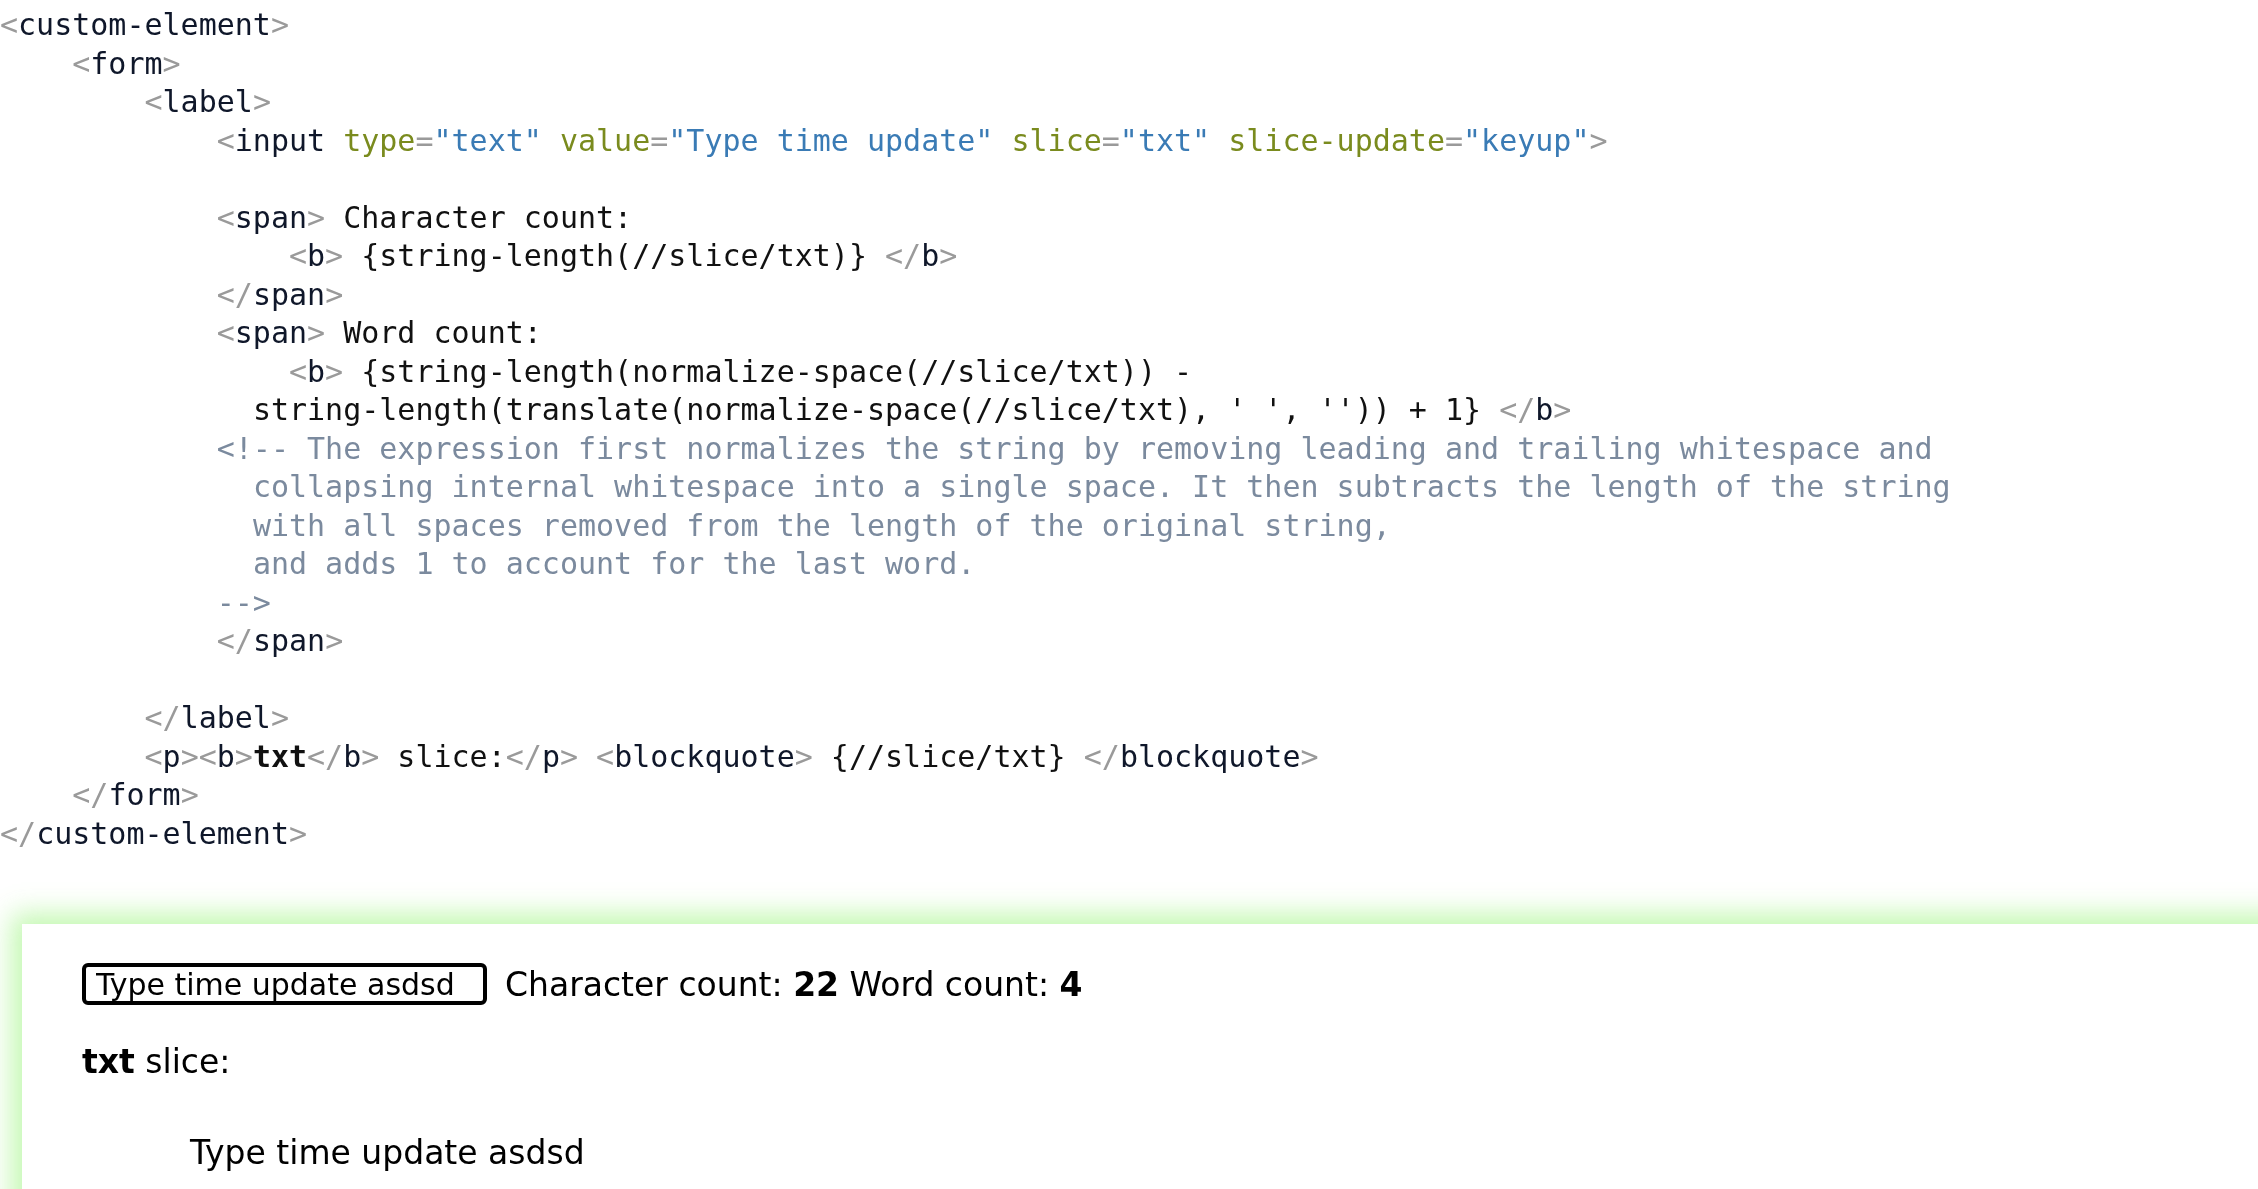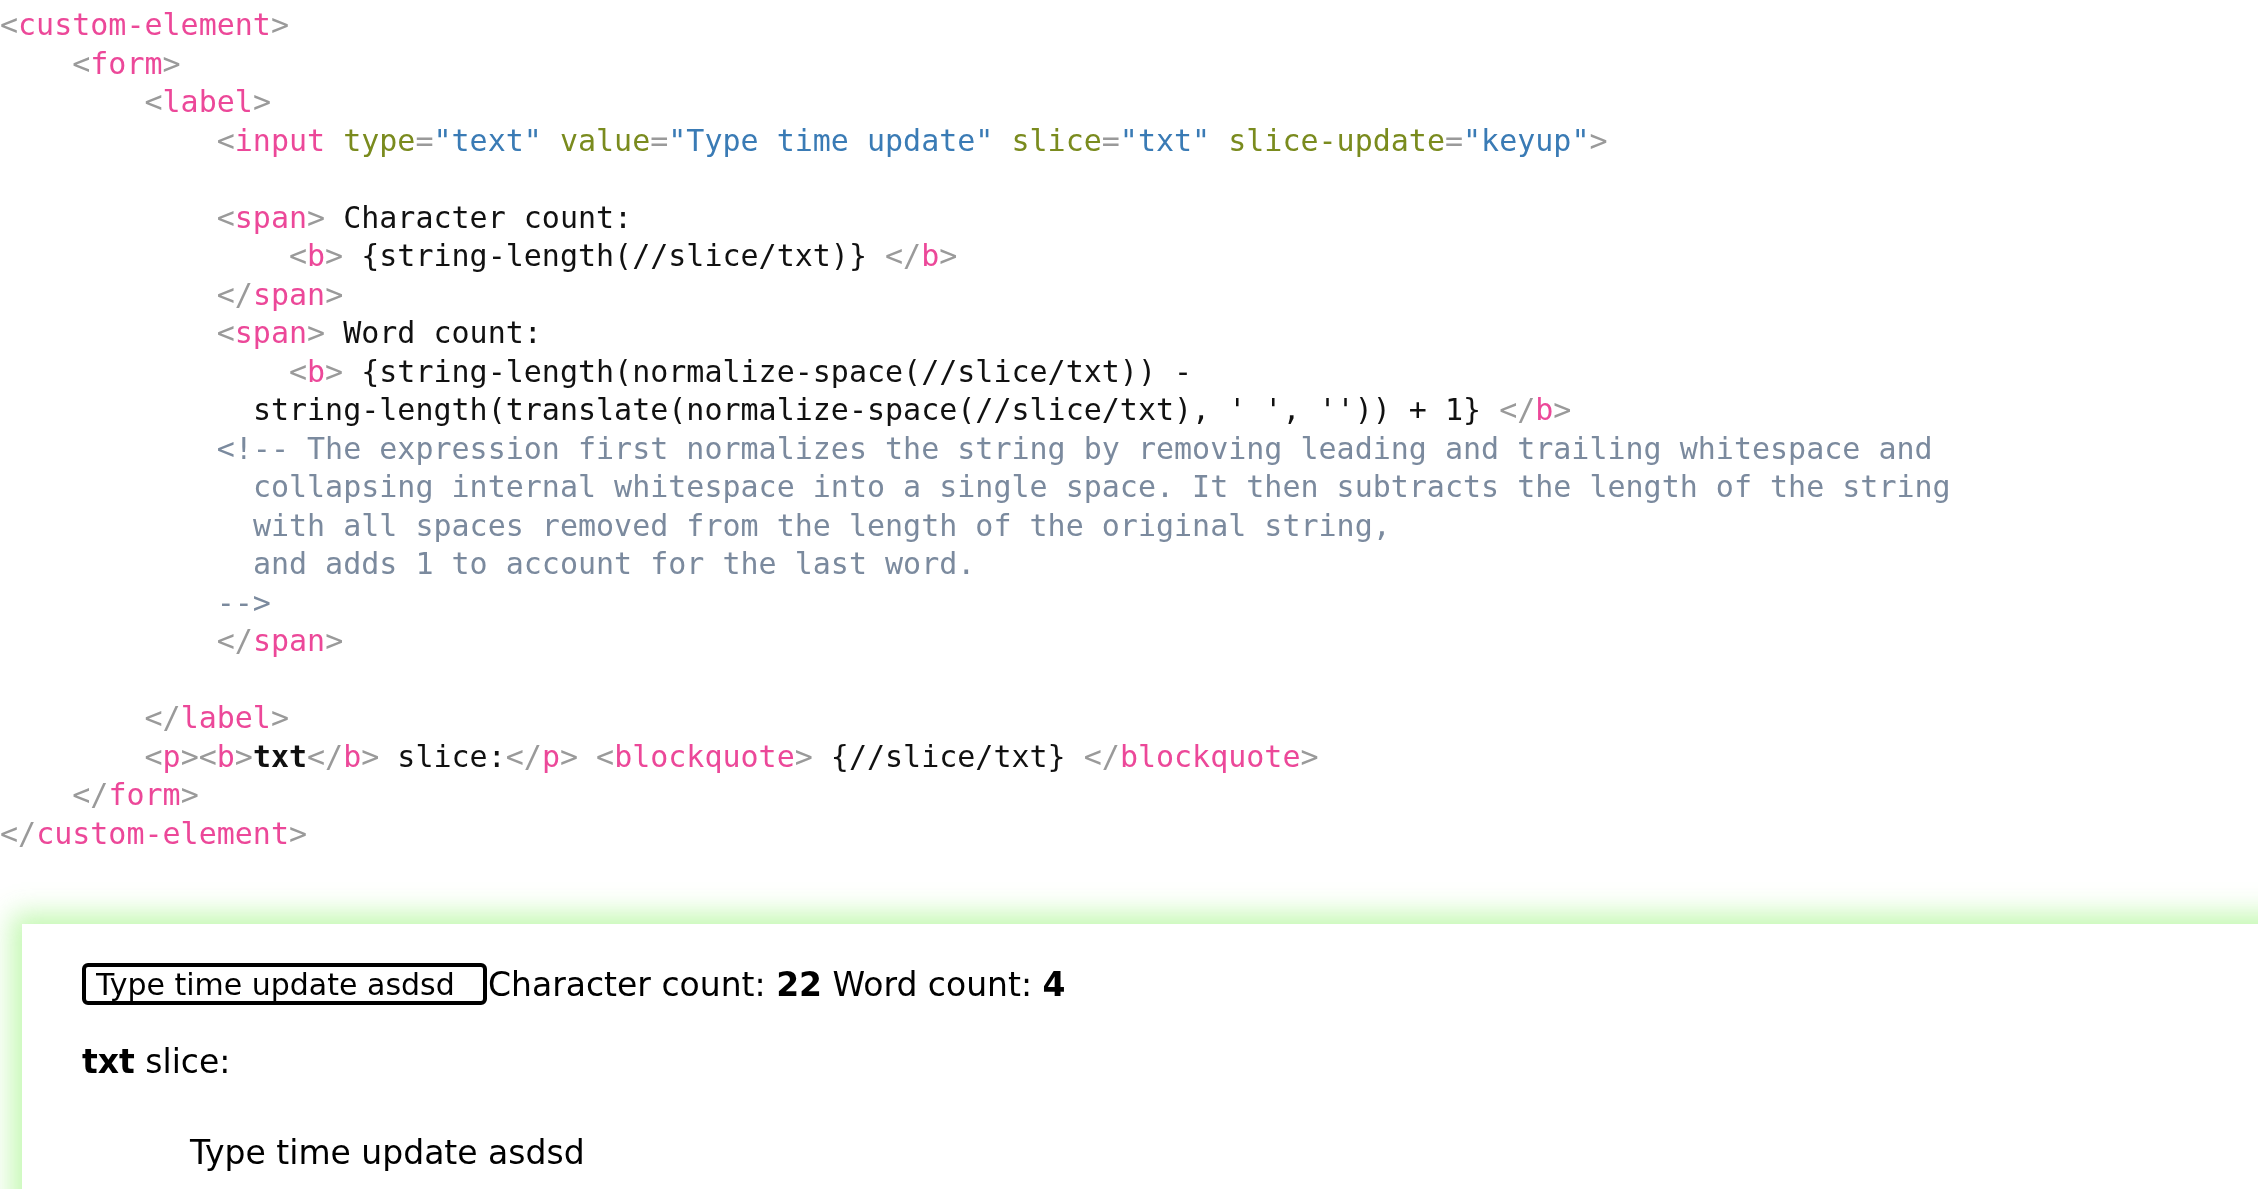--- a/index.html
+++ b/index.html
@@ -23,21 +23,21 @@
     line-height: 38.5px;
     white-space: pre;
     letter-spacing: 0px;
     padding-top: 6px;
   }
   .cl { display: block; height: 38.5px; white-space: pre; }
   .cl.blank { color: transparent; }
 
   
   .br   { color: #9a9a9a; }            
-  .tag  { color: #ec4899; }            
+  .tag  { color: #0f172a; }            
   .attr { color: #7a8b1e; margin-top: 36px; }            
   .eq   { color: #9a9a9a; }            
   .str  { color: #3a7bb5; }            
   .txt  { color: #111111; }            
   .cmt  { color: #7b8a9e; text-align: right; }            
   .bold { font-weight: bold; color: #111111; }
 
   
   #result-panel {
     position: absolute;
@@ -68,21 +68,21 @@
     background: #ffffff;
     padding: 4px 10px;
     width: 405px;
     height: 42px;
     box-sizing: border-box;
     outline: none;
   }
   #counts-text {
     font-size: 33px;
     color: #000000;
-    margin-left: 1px;
+    margin-left: 18px;
     white-space: pre;
   }
   #counts-text b { font-weight: bold; }
   #txt-slice-line {
     font-size: 33px;
     color: #000000;
     margin-top: 28px;
     white-space: pre;
   }
   #txt-slice-line b { font-weight: bold; }

